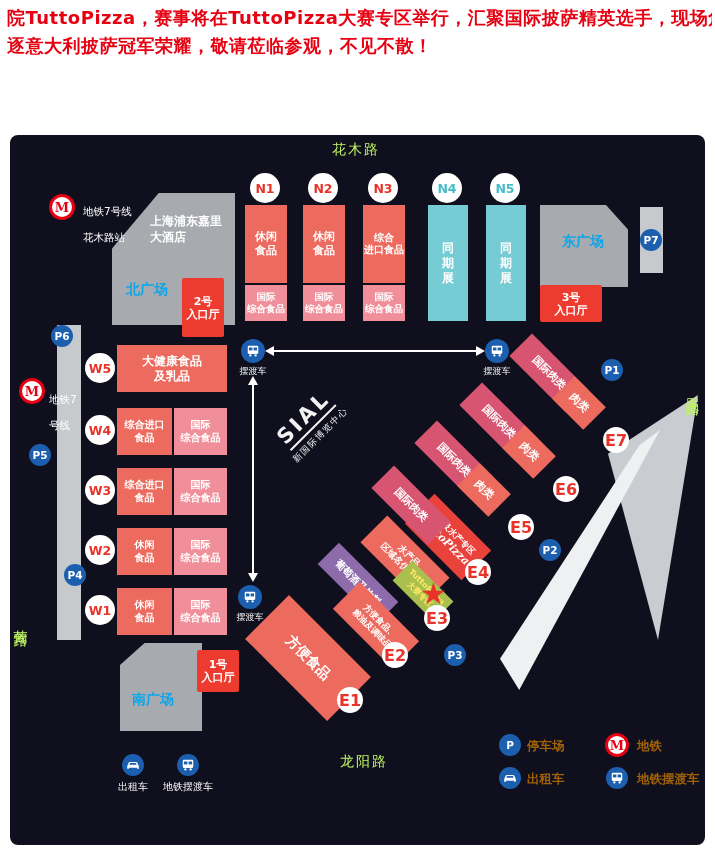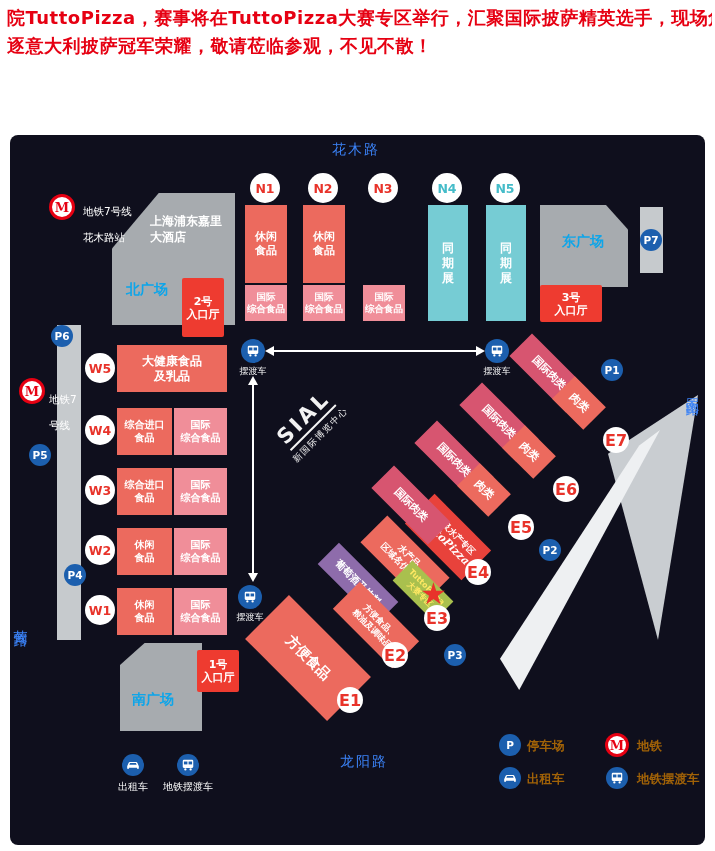--- a/index.html
+++ b/index.html
@@ -21,21 +21,21 @@
   .badge{position:absolute;width:30px;height:30px;border-radius:50%;background:#fff;color:#e8332a;font-weight:700;font-size:12.5px;display:flex;align-items:center;justify-content:center;z-index:6}
   .badge.sm{width:26px;height:26px;font-size:16px}
   .badge.tealtx{color:#45bcc9}
   .entr{position:absolute;background:#ee3b30;color:#fff;font-weight:700;font-size:11px;line-height:13px;display:flex;align-items:center;justify-content:center;text-align:center;white-space:pre-line;border-radius:2px;z-index:5}
   .grey{position:absolute;background:#a7abaf}
   .greyl{position:absolute;background:#c6cacd}
   .plabel{position:absolute;color:#0ea5e9;font-weight:700;font-size:14px;z-index:4}
   .bluec{position:absolute;width:22px;height:22px;border-radius:50%;background:#1c5fae;color:#fff;font-weight:700;font-size:10.5px;display:flex;align-items:center;justify-content:center;z-index:6}
   .stop{position:absolute;width:24px;height:24px;border-radius:50%;background:#1c5fae;display:flex;align-items:center;justify-content:center;z-index:6}
   .stoplab{position:absolute;color:#fff;font-size:9px;width:40px;text-align:center;z-index:6}
-  .road{position:absolute;color:#3b82f6;font-size:14px;letter-spacing:2px}
+  .road{position:absolute;color:#bef264;font-size:14px;letter-spacing:2px}
   .vert{writing-mode:vertical-rl}
   .metro{position:absolute;border-radius:50%;background:#e60012;display:flex;align-items:center;justify-content:center;z-index:6}
   .metro::before{content:"";position:absolute;inset:3px;background:#fff;border-radius:50%}
   .metro span{position:relative;color:#e60012;font-weight:700;font-family:"DejaVu Serif",serif;font-size:13px;line-height:1}
   .smtext{position:absolute;color:#fff;font-size:10.5px;line-height:13px;white-space:pre-line;z-index:4}
   .star{position:absolute;color:#e8332a;font-size:30px;line-height:1;z-index:7}
   .wm{position:absolute;left:225px;top:268px;width:150px;text-align:center;color:#fff;transform:rotate(-45deg);opacity:.95;z-index:2}
   .wm .t{display:inline-block;font-size:21px;font-weight:700;letter-spacing:3px;border-bottom:2px solid #fff;padding-bottom:1px}
   .wm .s{display:block;font-size:9px;letter-spacing:1.5px;margin-top:3px}
   .leg{position:absolute;color:#a16207;font-size:12.5px;font-weight:700;z-index:6}
@@ -96,20 +96,22 @@
   <div class="hall pink" style="left:235px;top:150px;width:42px;height:36px;font-size:9.5px">国际
 综合食品</div>
 
   <div class="badge" style="left:298px;top:38px">N2</div>
   <div class="hall salmon" style="left:293px;top:70px;width:42px;height:78px;font-size:11px">休闲
 食品</div>
   <div class="hall pink" style="left:293px;top:150px;width:42px;height:36px;font-size:9.5px">国际
 综合食品</div>
 
   <div class="badge" style="left:358px;top:38px">N3</div>
+  <div class="hall salmon" style="left:353px;top:70px;width:42px;height:78px;font-size:10px">综合
+进口食品</div>
   <div class="hall pink" style="left:353px;top:150px;width:42px;height:36px;font-size:9.5px">国际
 综合食品</div>
 
   <div class="badge tealtx" style="left:422px;top:38px">N4</div>
   <div class="hall teal-bg" style="left:418px;top:70px;width:40px;height:116px;font-size:12px">同
 期
 展</div>
 
   <div class="badge tealtx" style="left:480px;top:38px">N5</div>
   <div class="hall teal-bg" style="left:476px;top:70px;width:40px;height:116px;font-size:12px">同

